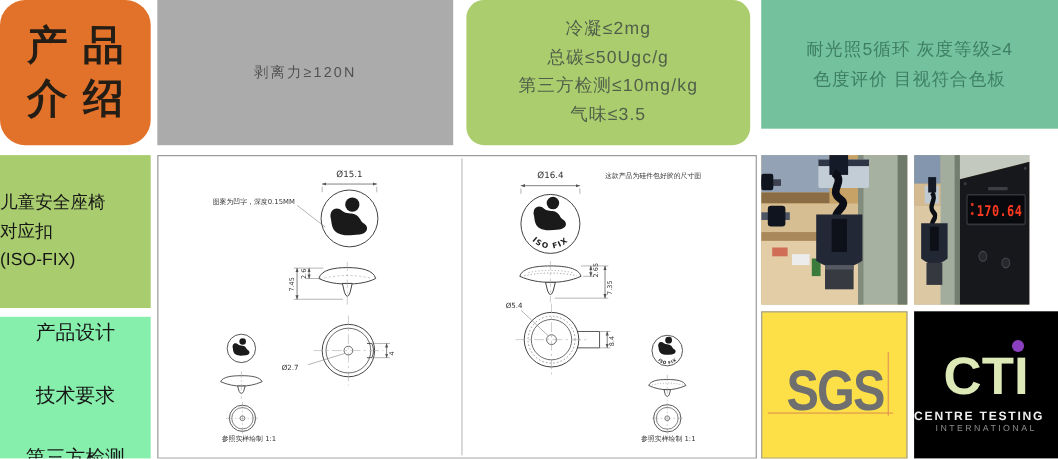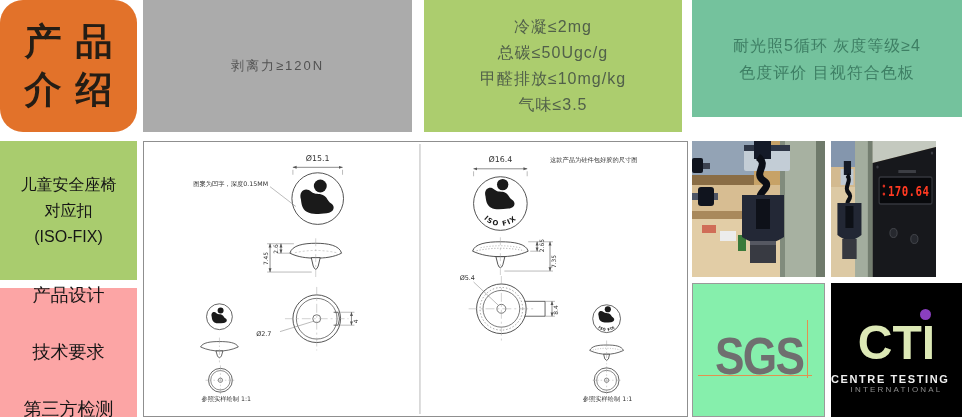--- a/index.html
+++ b/index.html
@@ -9,44 +9,44 @@
 
   
   .orange{left:0;top:0;width:137px;height:132px;background:#e2722a;color:#241d15;
           display:flex;flex-direction:column;justify-content:center;align-items:center;
           font-size:37px;font-weight:600;border-radius:23px;}
   .t-line{letter-spacing:14px;margin-right:-14px;line-height:48px;}
   .gray{left:143px;top:0;width:269px;height:132px;background:#ababab;color:#525252;
         display:flex;justify-content:center;align-items:center;font-size:13px;letter-spacing:2px;}
   .lgreen{left:424px;top:0;width:258px;height:132px;background:#accd6e;color:#51604a;
           display:flex;flex-direction:column;justify-content:center;align-items:center;
-          font-size:16px;line-height:26px;letter-spacing:1px;}
+          font-size:16px;line-height:26px;letter-spacing:1px;border-radius:16px;}
   .teal{left:692px;top:0;width:270px;height:117px;background:#74c29d;color:#3e7f64;
         display:flex;flex-direction:column;justify-content:center;align-items:center;
         font-size:16px;line-height:27px;letter-spacing:1px;}
 
   
   .sgreen{left:0;top:141px;width:137px;height:139px;background:#a9cc6e;color:#161616;
-          display:flex;flex-direction:column;justify-content:center;align-items:center;
+          display:flex;flex-direction:column;justify-content:center;
           font-size:16px;line-height:26px;}
-  .sgray{left:0;top:288px;width:137px;height:129px;background:#fca5a5;color:#161616;
-         display:flex;flex-direction:column;justify-content:center;align-items:center;
+  .sgray{left:0;top:288px;width:137px;height:129px;background:#86efac;color:#161616;
+         display:flex;flex-direction:column;justify-content:space-between;align-items:center;
          font-size:18px;line-height:29px;gap:28px;}
 
   
   .draw{left:143px;top:141px;width:545px;height:276px;background:#ffffff;border:1px solid #8f8f8f;}
   .draw svg{display:block;width:100%;height:100%;font-family:"DejaVu Sans",sans-serif;}
 
   
   .p1{left:692px;top:141px;width:133px;height:136px;}
   .p2{left:831px;top:141px;width:105px;height:136px;}
   .photo svg{display:block;width:100%;height:100%;}
 
   
-  .sgs{left:692px;top:283px;width:133px;height:134px;background:#86efac;border:1px solid #9a9a9a;}
+  .sgs{left:692px;top:283px;width:133px;height:134px;background:#fde047;border:1px solid #9a9a9a;}
   .sgs-text{position:absolute;left:22px;top:46px;font-size:52px;font-weight:bold;color:#6f6f6f;
             line-height:1;letter-spacing:-2px;transform:scale(0.85,1);transform-origin:left top;}
   .sgs-vline{position:absolute;left:114px;top:36px;width:1px;height:58px;background:#e2914f;}
   .sgs-hline{position:absolute;left:5px;top:91px;width:114px;height:1px;background:#e2914f;}
 
   
   .cti{left:831px;top:283px;width:131px;height:134px;background:#000000;color:#dde9b6;}
   .cti-mark{position:absolute;left:0;right:0;top:36px;text-align:center;font-size:48px;
             font-weight:bold;line-height:1;letter-spacing:0px;}
   .cti-dot{position:absolute;left:89px;top:26px;width:11px;height:11px;border-radius:50%;
@@ -66,21 +66,21 @@
     <div class="t-line">介绍</div>
   </div>
 
   <div class="panel gray">
     <span>剥离力≥120N</span>
   </div>
 
   <div class="panel lgreen">
     <div>冷凝≤2mg</div>
     <div>总碳≤50Ugc/g</div>
-    <div>甲醛排放≤10mg/kg</div>
+    <div>第三方检测≤10mg/kg</div>
     <div>气味≤3.5</div>
   </div>
 
   <div class="panel teal">
     <div>耐光照5循环 灰度等级≥4</div>
     <div>色度评价 目视符合色板</div>
   </div>
 
   <div class="panel sgreen">
     <div>儿童安全座椅</div>

